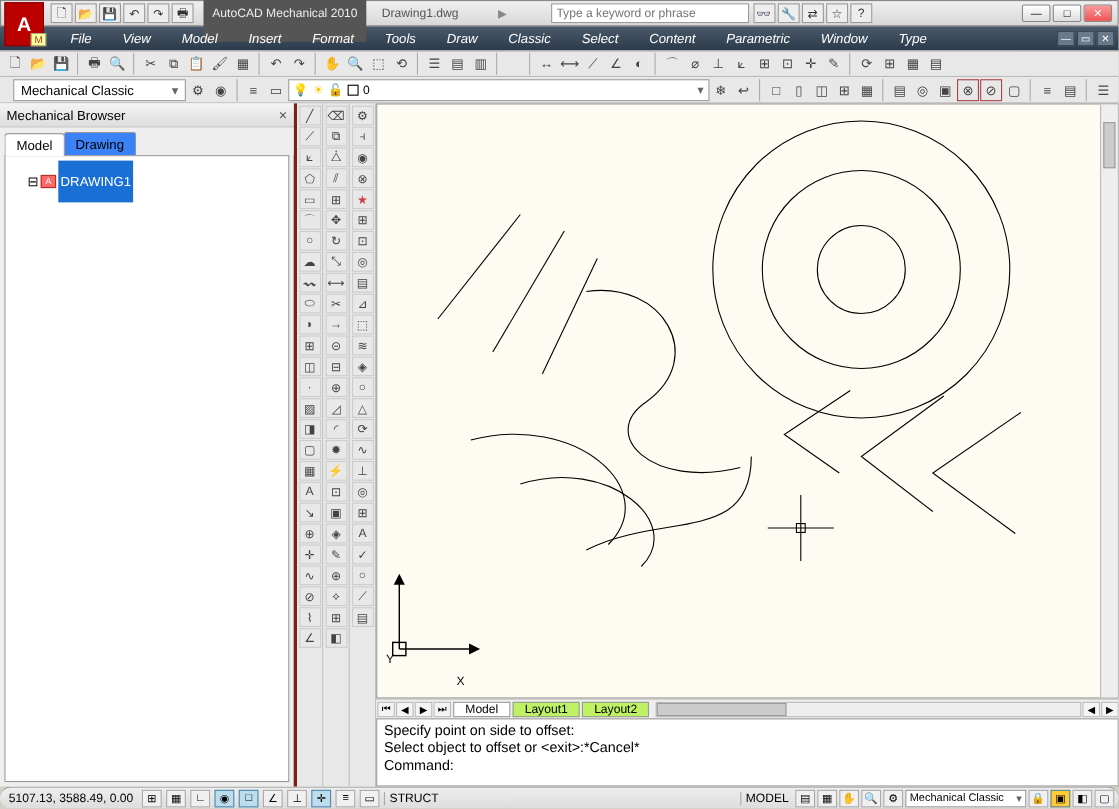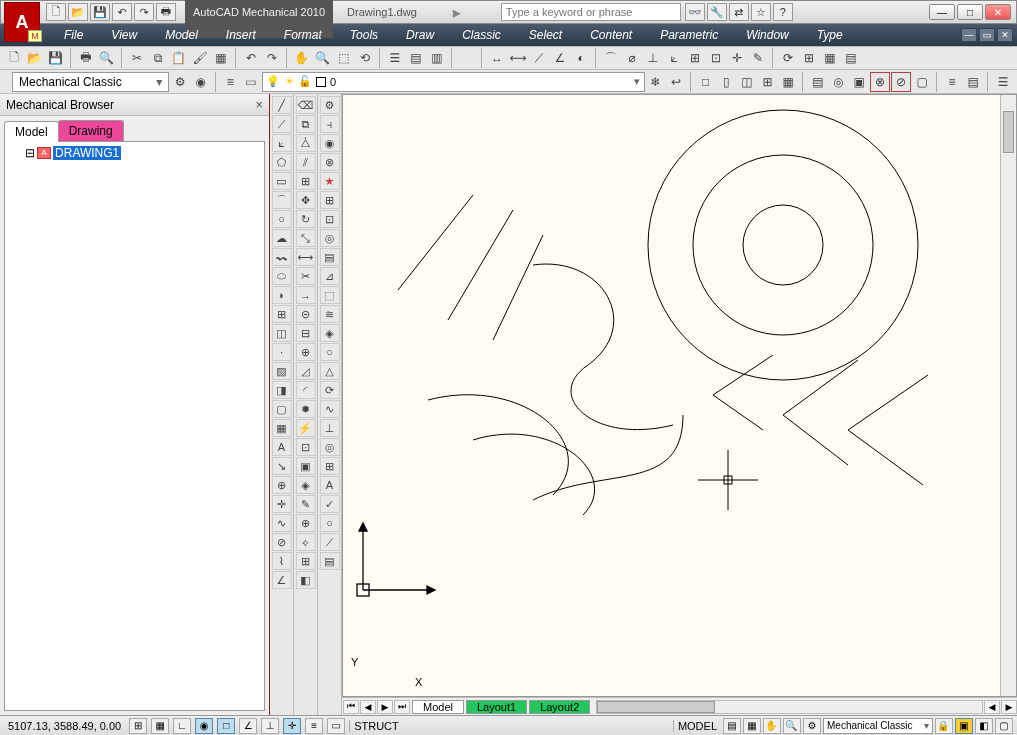--- a/index.html
+++ b/index.html
@@ -30,52 +30,52 @@
 
 .layer-dropdown { width:390px; height:20px; border:1px solid #999; background:#fff; display:flex; align-items:center; font-size:11px; padding:0 4px; gap:4px; }
 .layer-dropdown .bulb { color:#fc0; }
 .layer-dropdown .sq { width:10px; height:10px; background:#fff; border:1px solid #000; }
 
 .workspace-dropdown { width:160px; height:20px; border:1px solid #999; background:#fff; font-size:12px; padding:0 6px; display:flex; align-items:center; margin-left:8px; }
 .workspace-dropdown::after { content:"▾"; margin-left:auto; color:#666; }
 
 
 .main { display:flex; height: calc(735px - 24px - 22px - 24px - 24px - 20px); }
-.browser-panel { width:270px; background:#eee; border-right:1px solid #7f1d1d; display:flex; flex-direction:column; }
+.browser-panel { width:270px; background:#eee; border-right:3px solid #7f1d1d; display:flex; flex-direction:column; }
 .browser-title { background:linear-gradient(#f4f4f4,#ddd); border-bottom:1px solid #bbb; padding:3px 6px; font-size:12px; display:flex; align-items:center; }
 .browser-title::after { content:"×"; margin-left:auto; font-size:13px; color:#555; }
 .browser-tabs { display:flex; padding:4px 4px 0 4px; background:#eee; }
-.browser-tab { padding:3px 10px; font-size:12px; border:1px solid #999; border-bottom:none; background:#ec4899; border-radius:3px 3px 0 0; margin-right:-1px; }
+.browser-tab { padding:3px 10px; font-size:12px; border:1px solid #999; border-bottom:none; background:#3b82f6; border-radius:3px 3px 0 0; margin-right:-1px; }
 .browser-tab.active { background:#fff; position:relative; top:1px; }
 .browser-content { flex:1; background:#fff; border:1px solid #999; margin:0 4px 4px 4px; padding:4px; font-size:12px; }
 .tree-node { margin-left:16px; display:flex; align-items:center; gap:2px; }
 .tree-node .dicon { width:14px; height:12px; background:#f66; border:1px solid #a33; font-size:8px; color:#fff; text-align:center; line-height:10px; }
-.tree-node .sel { background:#1a6fd4; color:#fff; padding:0 2px; }
+.tree-node .sel { background:#1a6fd4; color:#fff; padding:12px 2px; }
 
 .toolcol { width:24px; background:#e8e8e8; border-right:1px solid #bbb; display:flex; flex-direction:column; align-items:center; padding-top:2px; gap:1px; }
 .toolcol .tbtn { width:20px; height:18px; font-size:11px; border:1px solid #ccc; }
 
 .canvas-area { flex:1; display:flex; flex-direction:column; position:relative; }
 .canvas { flex:1; background:#fdfbf2; position:relative; border:1px solid #999; }
 .canvas svg { position:absolute; left:0; top:0; }
 .canvas .yaxis { position:absolute; left:8px; bottom:28px; font-size:11px; }
 .canvas .xaxis { position:absolute; left:72px; bottom:8px; font-size:11px; }
 .canvas .scroll-v { position:absolute; right:0; top:0; bottom:0; width:16px; background:#eee; border-left:1px solid #bbb; }
 .canvas .scroll-v::before { content:""; position:absolute; top:16px; left:2px; right:2px; height:40px; background:#ccc; border:1px solid #999; }
 
 .layout-tabs { height:18px; background:#eee; display:flex; align-items:center; font-size:11px; border-top:1px solid #bbb; }
 .layout-tabs .navbtn { width:16px; height:14px; display:inline-flex; align-items:center; justify-content:center; border:1px solid #bbb; background:#f4f4f4; font-size:9px; margin-left:1px; }
-.layout-tabs .ltab { padding:0 10px; border:1px solid #999; background:#22c55e; margin-left:2px; }
+.layout-tabs .ltab { padding:0 10px; border:1px solid #999; background:#bef264; margin-left:2px; }
 .layout-tabs .ltab.active { background:#fff; }
 .layout-tabs .scroll-h { flex:1; height:14px; background:#eee; margin-left:6px; border:1px solid #bbb; position:relative; }
 .layout-tabs .scroll-h::before { content:""; position:absolute; left:0; top:0; width:30%; bottom:0; background:#ccc; border:1px solid #999; }
 
 .command-area { height:62px; background:#fff; border:1px solid #999; margin:0; font-family:"Courier New",monospace; font-size:13px; padding:2px 6px; overflow:hidden; white-space:pre; color:#000; }
 
-.statusbar { height:20px; background:linear-gradient(#eee,#ddd); border-top:1px solid #999; display:flex; align-items:center; font-size:11px; gap:4px; padding:0 4px; }
+.statusbar { height:20px; background:linear-gradient(#eee,#ddd); border-top:1px solid #999; display:flex; align-items:center; font-size:11px; gap:4px; padding:0 4px;border-radius:10px; }
 .statusbar .coords { padding:0 4px; }
 .statusbar .sbtn { width:18px; height:16px; border:1px solid #aaa; background:#f0f0f0; display:inline-flex; align-items:center; justify-content:center; font-size:10px; }
 .statusbar .sbtn.active { background:#bde; border-color:#58a; }
 .statusbar .stext { padding:0 4px; border-left:1px solid #aaa; }
 .statusbar .right { margin-left:auto; display:flex; gap:2px; align-items:center; }
 .statusbar .ws-combo { width:110px; height:16px; border:1px solid #999; background:#fff; padding:0 3px; font-size:10px; display:flex; align-items:center; }
 .statusbar .ws-combo::after { content:"▾"; margin-left:auto; color:#666; }
 </style>
 </head>
 <body>
@@ -371,20 +371,23 @@
       <span class="navbtn">▶</span>
       <span class="navbtn">⏭</span>
       <span class="ltab active">Model</span>
       <span class="ltab">Layout1</span>
       <span class="ltab">Layout2</span>
       <div class="scroll-h"></div>
       <span class="navbtn">◀</span>
       <span class="navbtn">▶</span>
     </div>
 
+    <div class="command-area"><span>Specify point on side to offset:</span>
+<span>Select object to offset or &lt;exit&gt;:*Cancel*</span>
+<span>Command:</span></div>
   </div>
 </div>
 
 <div class="statusbar">
   <span class="coords">5107.13, 3588.49, 0.00</span>
   <div class="sbtn">⊞</div>
   <div class="sbtn">▦</div>
   <div class="sbtn">∟</div>
   <div class="sbtn active">◉</div>
   <div class="sbtn active">□</div>

